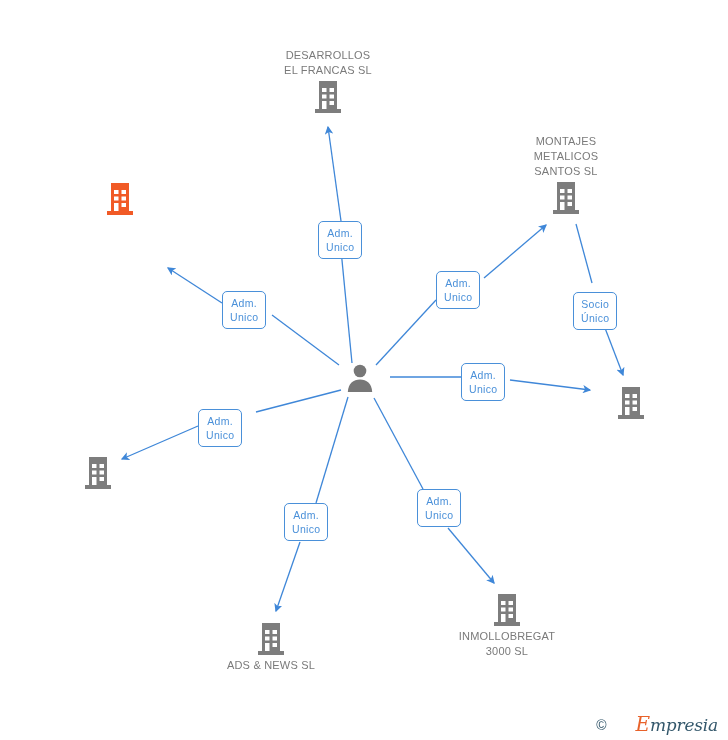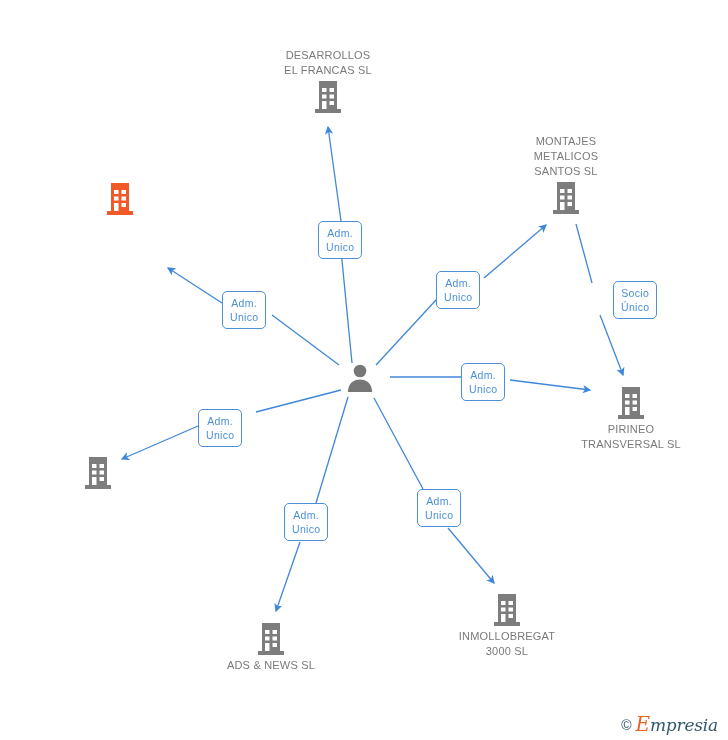--- a/index.html
+++ b/index.html
@@ -69,20 +69,21 @@
     font-size: 14px;
     line-height: 14px;
   }
   #watermark .brand {
     font-family: "DejaVu Serif", serif;
     font-style: italic;
     font-size: 17px;
     line-height: 17px;
     color: #33576b;
     letter-spacing: -0.2px;
+    margin-left: 25px;
   }
   #watermark .brand .e { color: #e8622a; font-size: 20px; }
 </style>
 </head>
 <body>
 
 <svg id="graph" viewBox="0 0 728 740" xmlns="http://www.w3.org/2000/svg">
   <defs>
     <marker id="arrow" viewBox="0 0 10 10" refX="8.5" refY="5" markerWidth="6.5" markerHeight="6.5" orient="auto-start-reverse">
       <path d="M 0 0 L 10 5 L 0 10 L 2.6 5 z" fill="#3f87d8"></path>
@@ -177,22 +178,20 @@
       <rect x="5" y="4" width="18" height="24" fill="#7d7d7d"></rect>
       <rect x="1" y="28" width="26" height="4" fill="#7d7d7d"></rect>
       <rect x="8" y="7" width="4.5" height="4" fill="#ffffff"></rect>
       <rect x="15.5" y="7" width="4.5" height="4" fill="#ffffff"></rect>
       <rect x="8" y="13.5" width="4.5" height="4" fill="#ffffff"></rect>
       <rect x="15.5" y="13.5" width="4.5" height="4" fill="#ffffff"></rect>
       <rect x="8" y="20" width="4.5" height="8" fill="#ffffff"></rect>
       <rect x="15.5" y="20" width="4.5" height="4" fill="#ffffff"></rect>
     </svg>
   </span>
-  <div class="node-label">PIRINEO
-TRANSVERSAL SL</div>
 </div>
 
 <div class="node label-below" style="left:98px; top:457px;">
   <span class="node-icon">
     <svg width="28" height="32" viewBox="0 0 28 32" xmlns="http://www.w3.org/2000/svg">
       <rect x="5" y="0" width="18" height="4" fill="#7d7d7d"></rect>
       <rect x="5" y="4" width="18" height="24" fill="#7d7d7d"></rect>
       <rect x="1" y="28" width="26" height="4" fill="#7d7d7d"></rect>
       <rect x="8" y="7" width="4.5" height="4" fill="#ffffff"></rect>
       <rect x="15.5" y="7" width="4.5" height="4" fill="#ffffff"></rect>
@@ -253,21 +252,21 @@
 
 <div class="edge-label" style="left:436px; top:271px;">Adm.
 Unico</div>
 
 <div class="edge-label" style="left:222px; top:291px;">Adm.
 Unico</div>
 
 <div class="edge-label" style="left:461px; top:363px;">Adm.
 Unico</div>
 
-<div class="edge-label" style="left:573px; top:281px;margin-left:40px;">Socio
+<div class="edge-label" style="left:573px; top:292px;">Socio
 Único</div>
 
 <div class="edge-label" style="left:198px; top:409px;">Adm.
 Unico</div>
 
 <div class="edge-label" style="left:284px; top:503px;">Adm.
 Unico</div>
 
 <div class="edge-label" style="left:417px; top:489px;">Adm.
 Unico</div>

